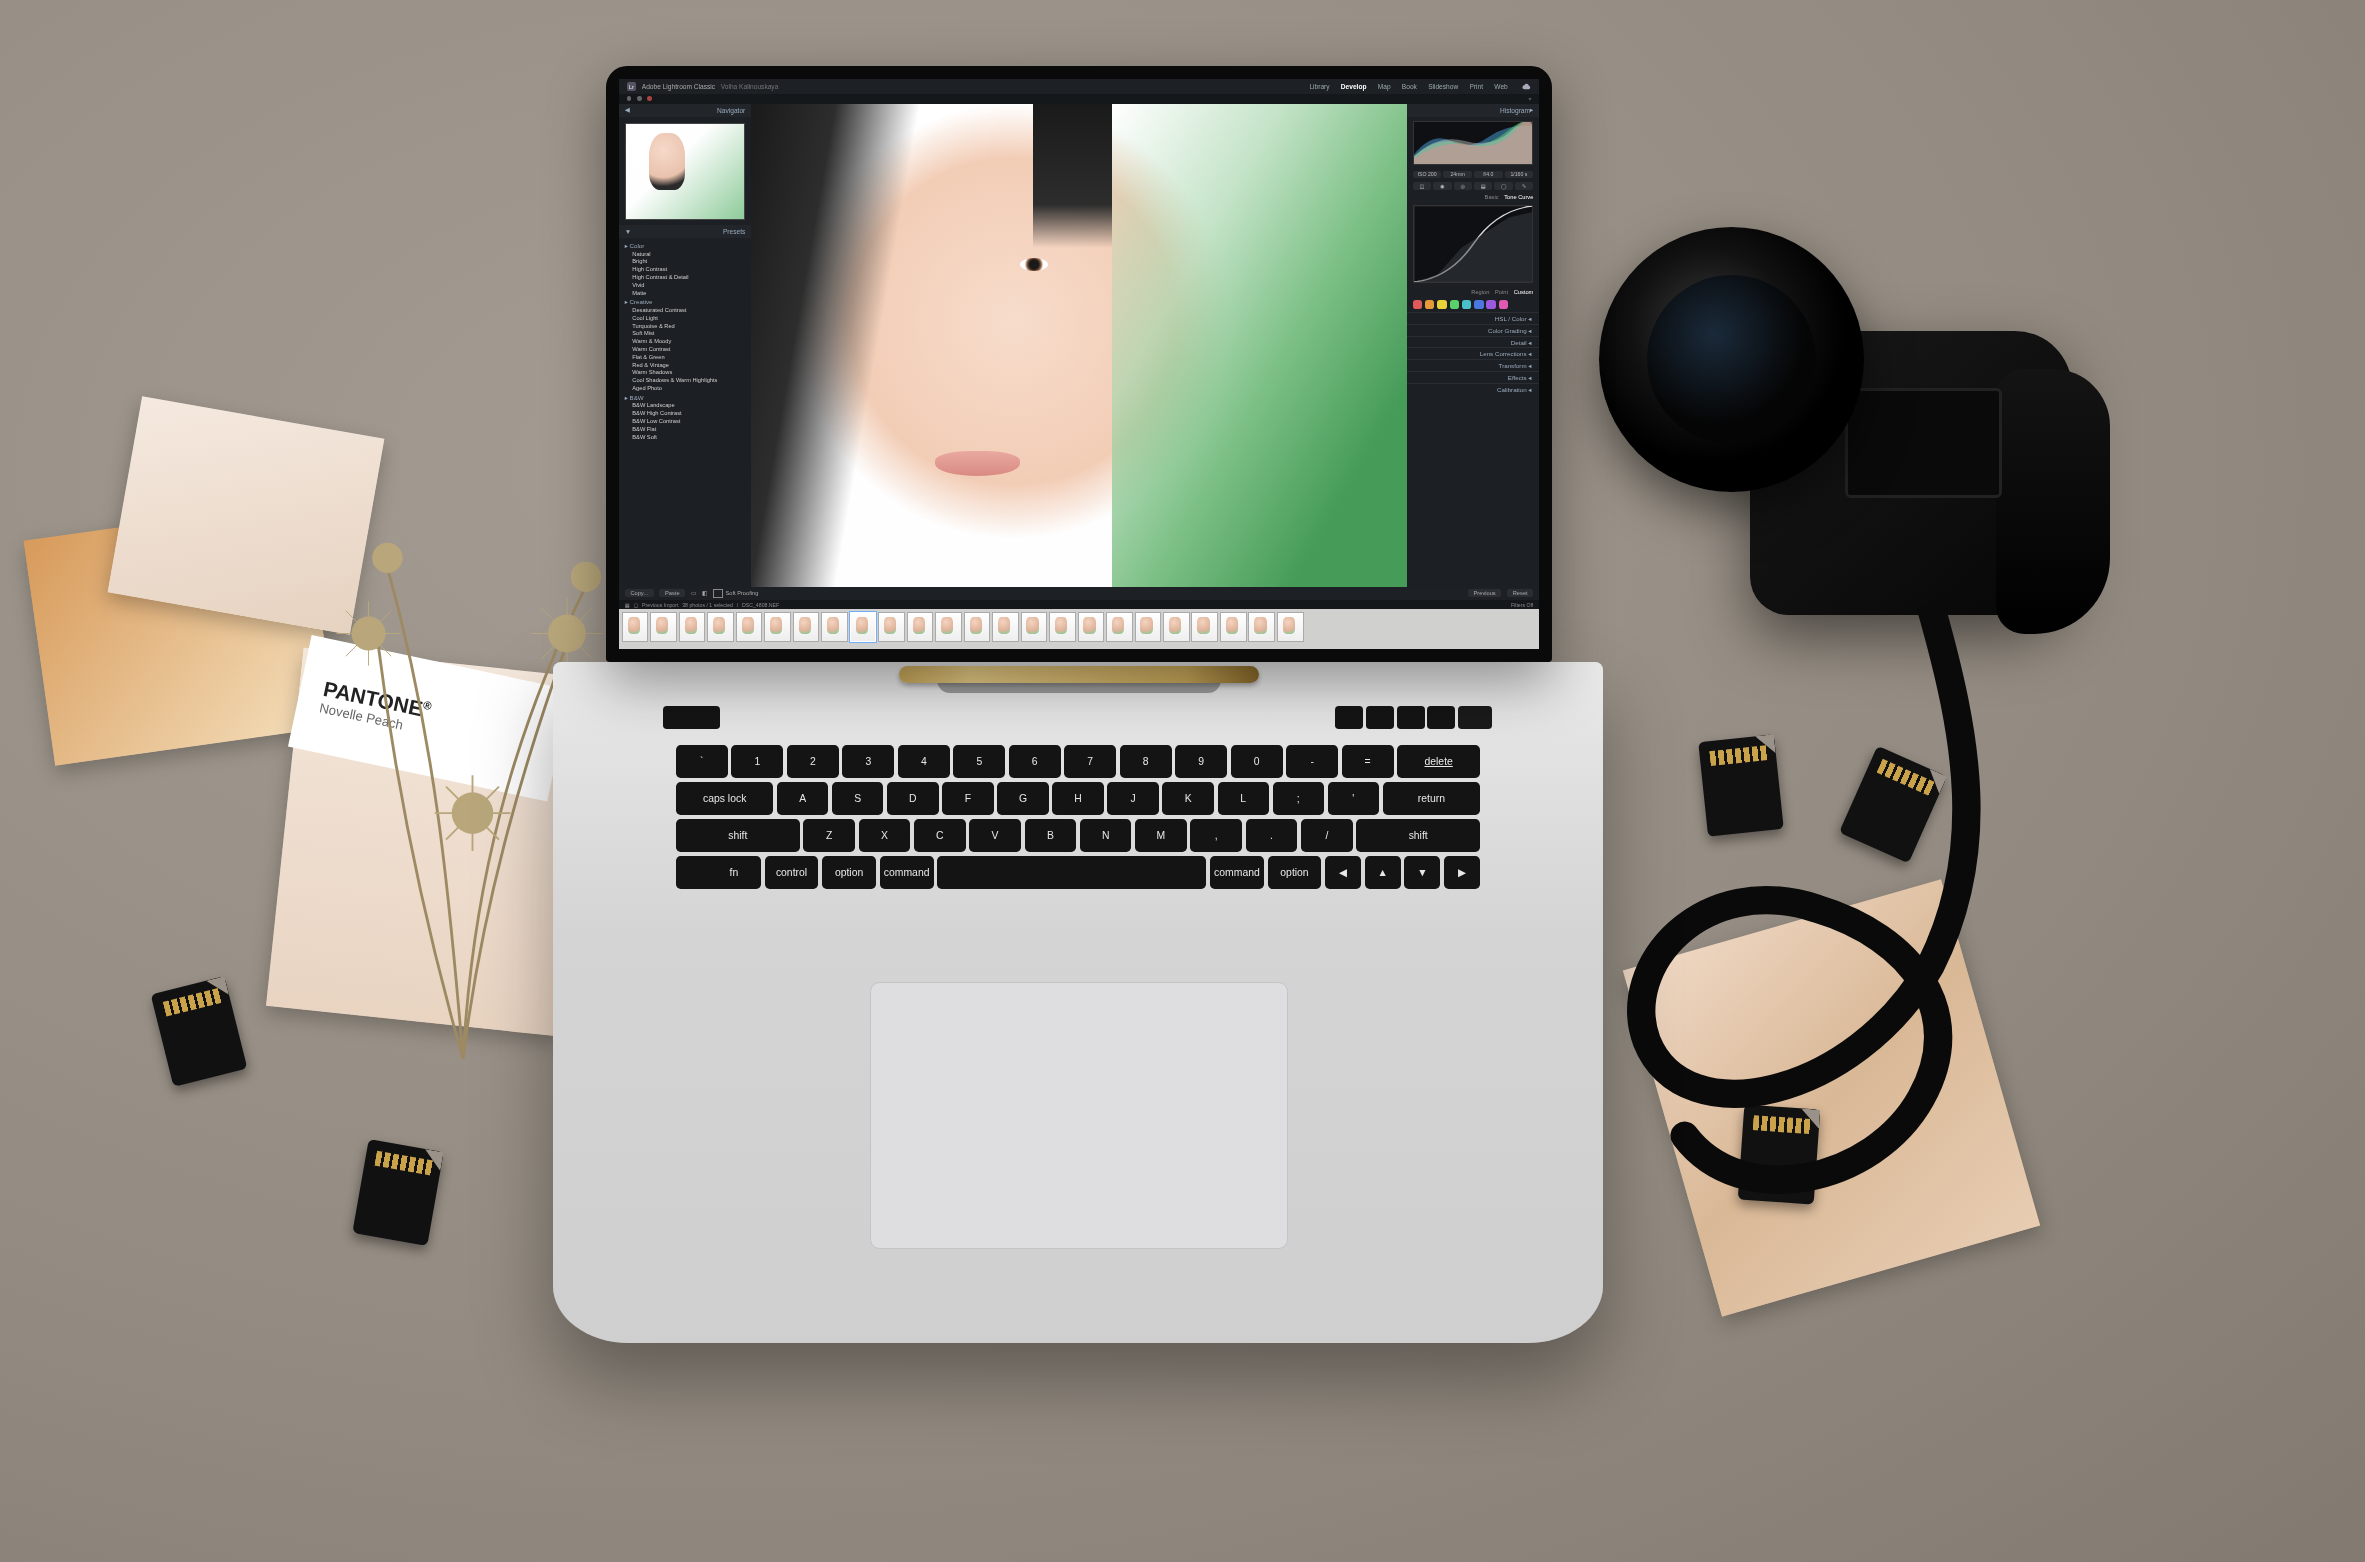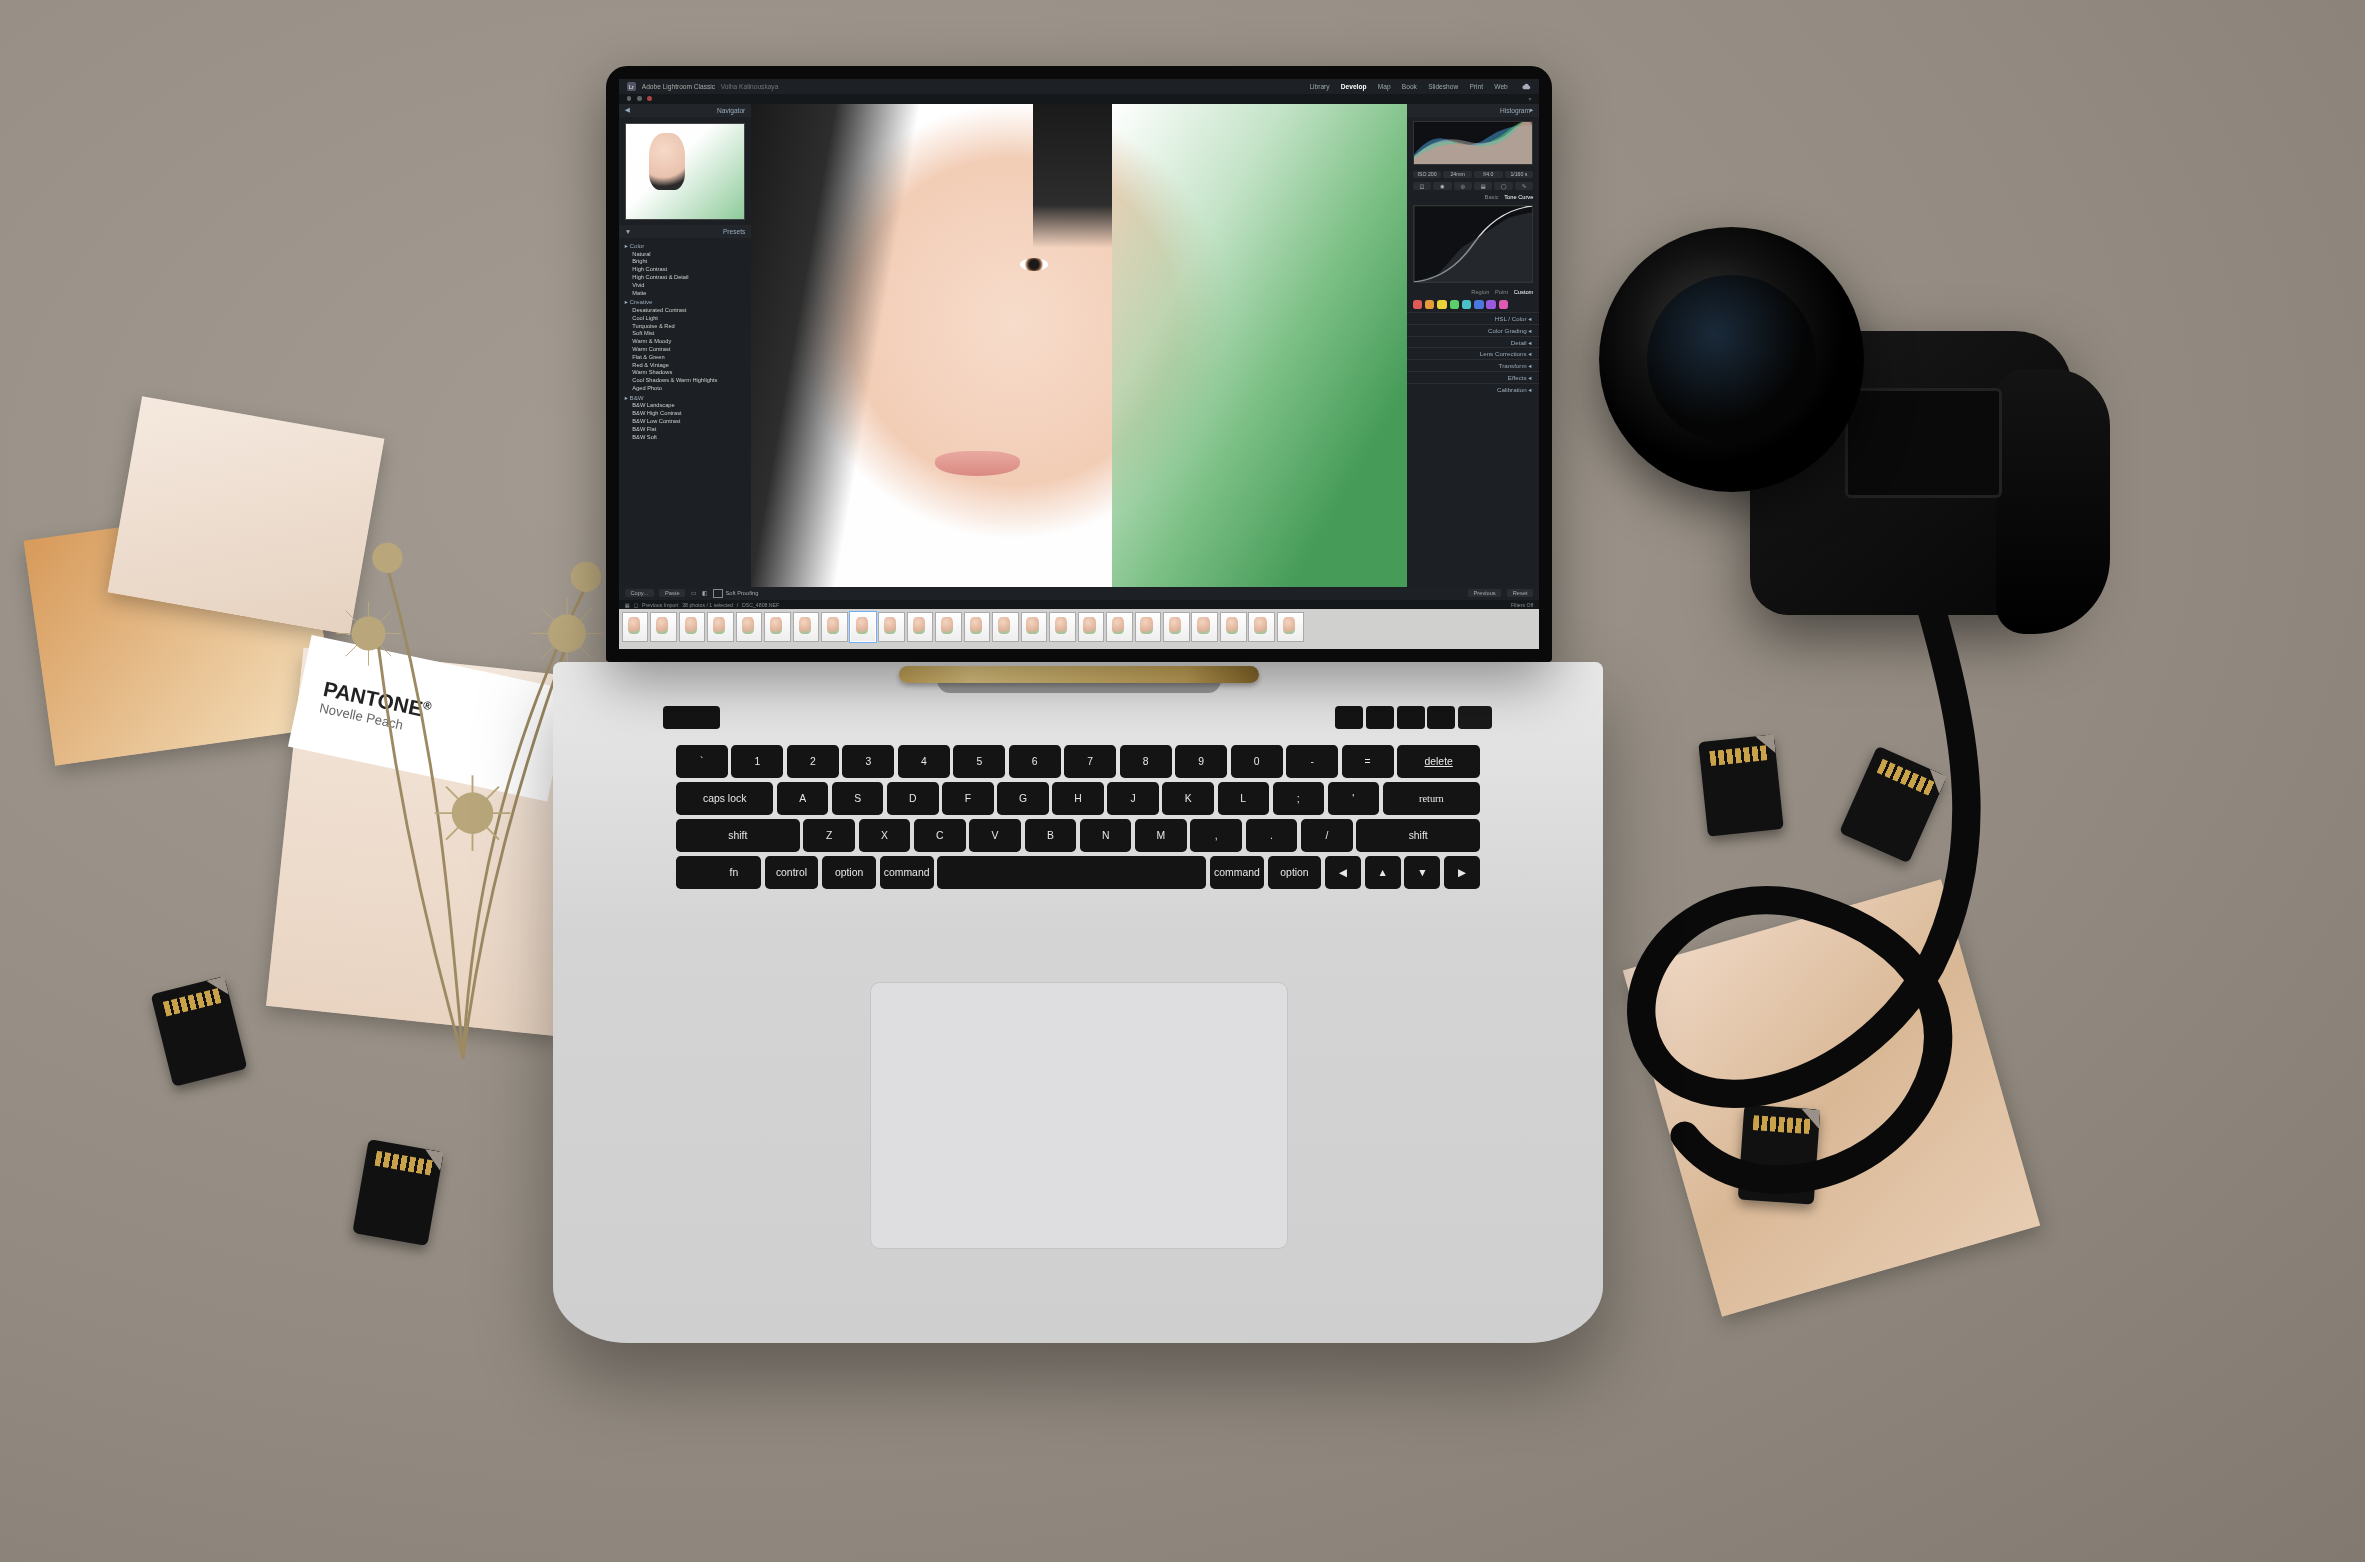--- a/index.html
+++ b/index.html
@@ -225,21 +225,21 @@
           <div class="key" style="flex: 1 1 0%;">S</div>
           <div class="key" style="flex: 1 1 0%;">D</div>
           <div class="key" style="flex: 1 1 0%;">F</div>
           <div class="key" style="flex: 1 1 0%;">G</div>
           <div class="key" style="flex: 1 1 0%;">H</div>
           <div class="key" style="flex: 1 1 0%;">J</div>
           <div class="key" style="flex: 1 1 0%;">K</div>
           <div class="key" style="flex: 1 1 0%;">L</div>
           <div class="key" style="flex: 1 1 0%;">;</div>
           <div class="key" style="flex: 1 1 0%;">'</div>
-          <div class="key" style="flex: 1.9 1 0%; font-family: Liberation Serif, serif;">return</div>
+          <div class="key" style="flex: 1.9 1 0%;">return</div>
         </div>
       <div class="krow" id="krow3">
           <div class="key" style="flex: 2.4 1 0%;">shift</div>
           <div class="key" style="flex: 1 1 0%;">Z</div>
           <div class="key" style="flex: 1 1 0%;">X</div>
           <div class="key" style="flex: 1 1 0%;">C</div>
           <div class="key" style="flex: 1 1 0%;">V</div>
           <div class="key" style="flex: 1 1 0%;">B</div>
           <div class="key" style="flex: 1 1 0%;">N</div>
           <div class="key" style="flex: 1 1 0%;">M</div>

